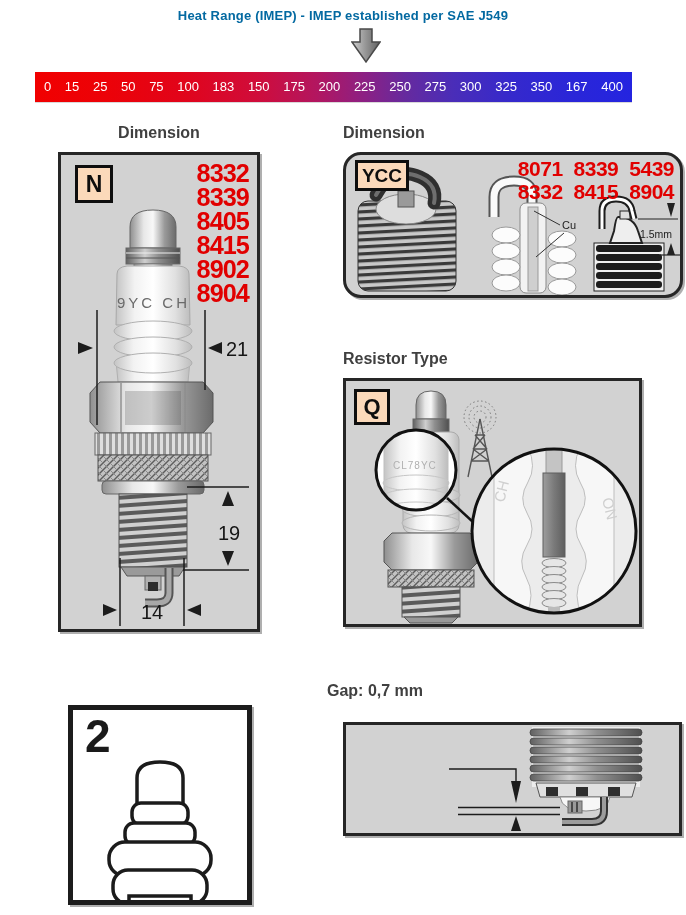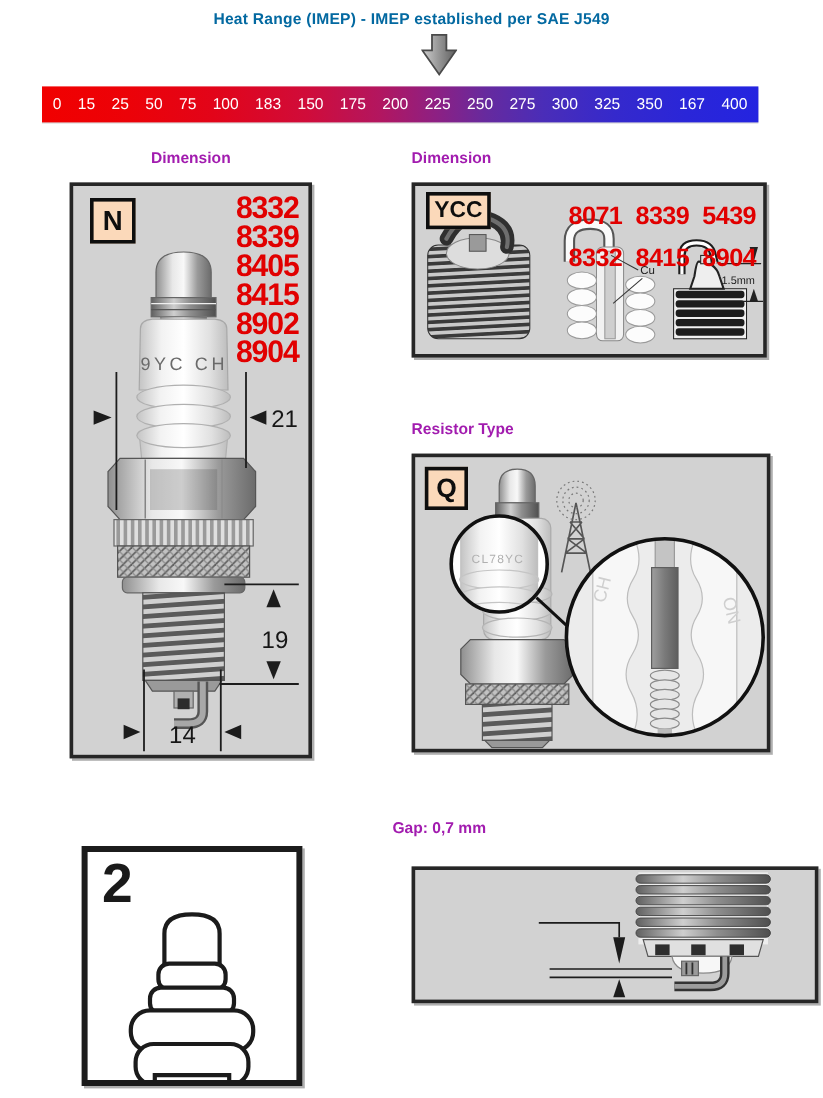--- a/index.html
+++ b/index.html
@@ -11,36 +11,36 @@
 
   .arrow-wrap{position:absolute;left:351px;top:28px;width:30px;height:36px;}
 
   .heat-bar{position:absolute;left:35px;top:72px;width:597px;height:30px;
     background:linear-gradient(90deg,#f10000 0%,#ec0208 12%,#e20419 24%,#d00c3a 37%,
       #b3165f 47%,#8d2083 55%,#662a9e 62%,#4a2db8 70%,#3529cc 80%,#2a26d8 90%,#2424e0 100%);
     display:flex;align-items:center;justify-content:space-between;
     padding:0 9px;box-sizing:border-box;box-shadow:0 1px 0 rgba(0,0,0,.15);}
   .heat-bar .tick{color:#fff;font-size:13px;line-height:30px;}
 
-  .sec-header{position:absolute;font-size:13px;font-weight:bold;color:#a21caf;}
+  .sec-header{position:absolute;font-size:16px;font-weight:bold;color:#404040;}
 
   .panel{position:absolute;background:#d2d2d2;border:3px solid #262626;
     box-sizing:border-box;box-shadow:2px 2px 0 rgba(110,110,110,.55);}
   .panel-white{background:#fff;border-width:5px;border-color:#1c1c1c;}
 
   .code-label{position:absolute;background:#fbd9ba;border:3px solid #0e0e0e;
     color:#0e0e0e;font-weight:bold;display:flex;align-items:center;justify-content:center;
     box-sizing:border-box;z-index:5;}
 
   .pn-col{position:absolute;right:8px;top:6px;text-align:right;color:#e10000;
     font-weight:bold;font-size:26px;line-height:24px;letter-spacing:-1px;
     transform:scaleX(.97);transform-origin:right top;z-index:4;}
   .pn-rows{position:absolute;right:6px;top:2px;z-index:4;color:#e10000;font-weight:bold;
     font-size:21px;line-height:23px;letter-spacing:-.5px;text-align:right;}
-  .pn-rows .row{display:flex;justify-content:flex-end;gap:11px;margin-top:12px;}
+  .pn-rows .row{display:flex;justify-content:flex-end;gap:11px;}
 
   .big-two{position:absolute;left:12px;top:0px;font-size:46px;line-height:52px;
     font-weight:bold;color:#1a1a1a;z-index:5;}
 
   .fill-svg{position:absolute;left:0;top:0;width:100%;height:100%;}
   svg text{font-family:"Liberation Sans",sans-serif;}
   .dim-num{font-size:20px;fill:#161616;}
 </style>
 </head>
 <body>
@@ -185,21 +185,21 @@
         <polygon points="140,449 140,461 126,455" stroke="none"></polygon>
         <text x="165" y="201" class="dim-num" stroke="none">21</text>
         <text x="157" y="385" class="dim-num" stroke="none">19</text>
         <text x="91" y="464" text-anchor="middle" class="dim-num" stroke="none">14</text>
       </g>
     </svg>
   </div>
 
   <div class="sec-header" style="left:343px;top:124px;">Dimension</div>
 
-  <div class="panel" style="left:343px;top:152px;width:296px;height:146px;">
+  <div class="panel" style="left:343px;top:152px;width:340px;height:146px;border-radius:18px;">
     <div class="code-label" style="left:9px;top:5px;width:54px;height:31px;font-size:19px;">YCC</div>
     <div class="pn-rows">
       <div class="row">
         <span>8071</span>
         <span>8339</span>
         <span>5439</span>
       </div>
       <div class="row">
         <span>8332</span>
         <span>8415</span>

